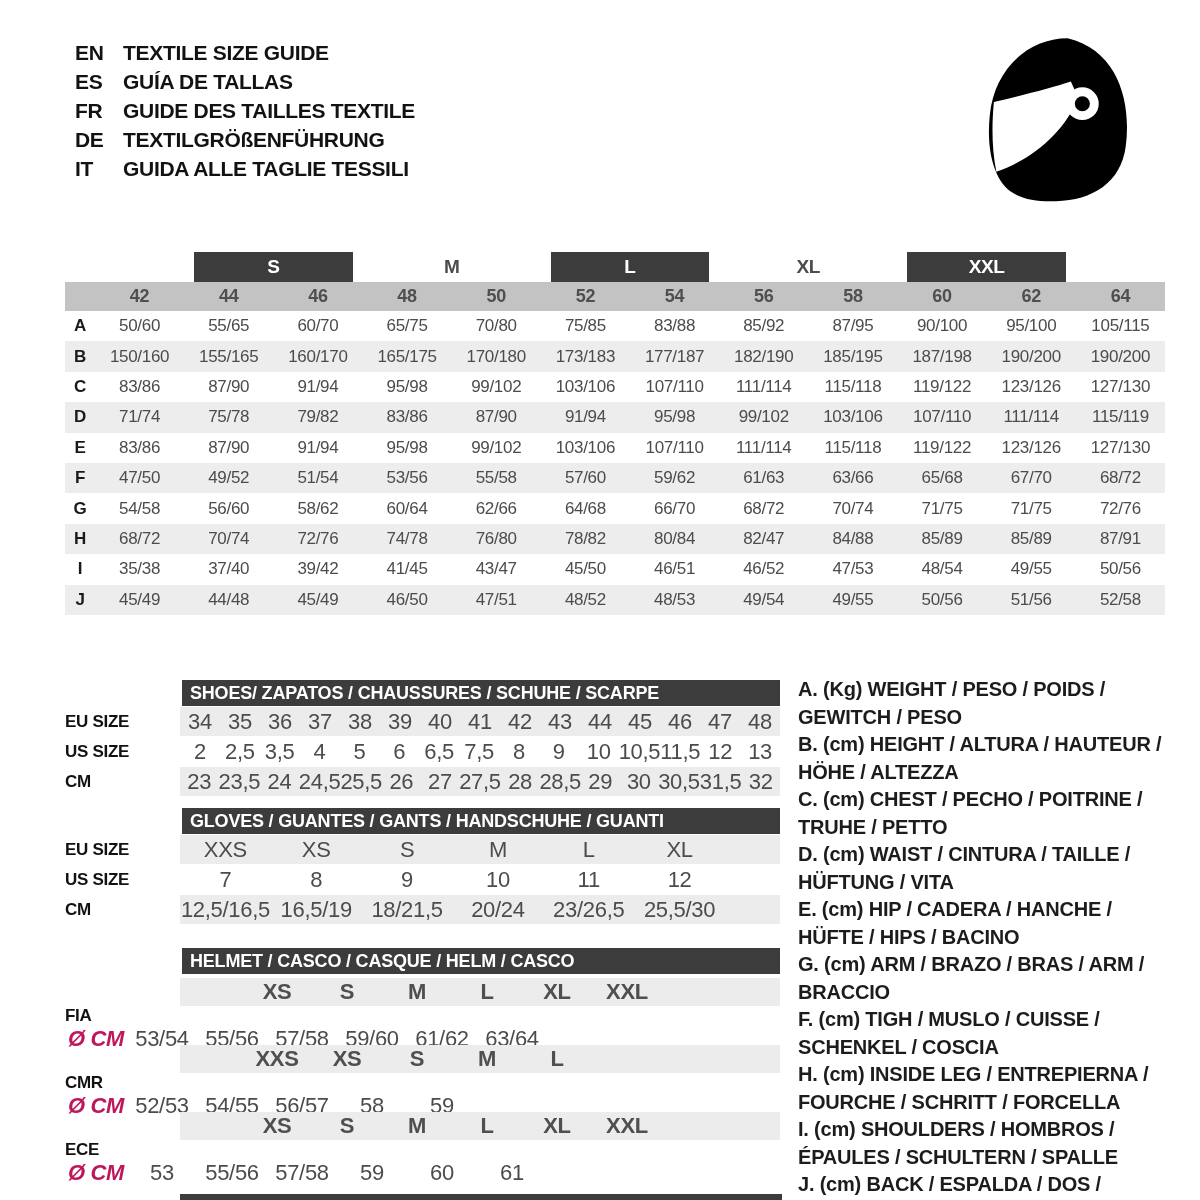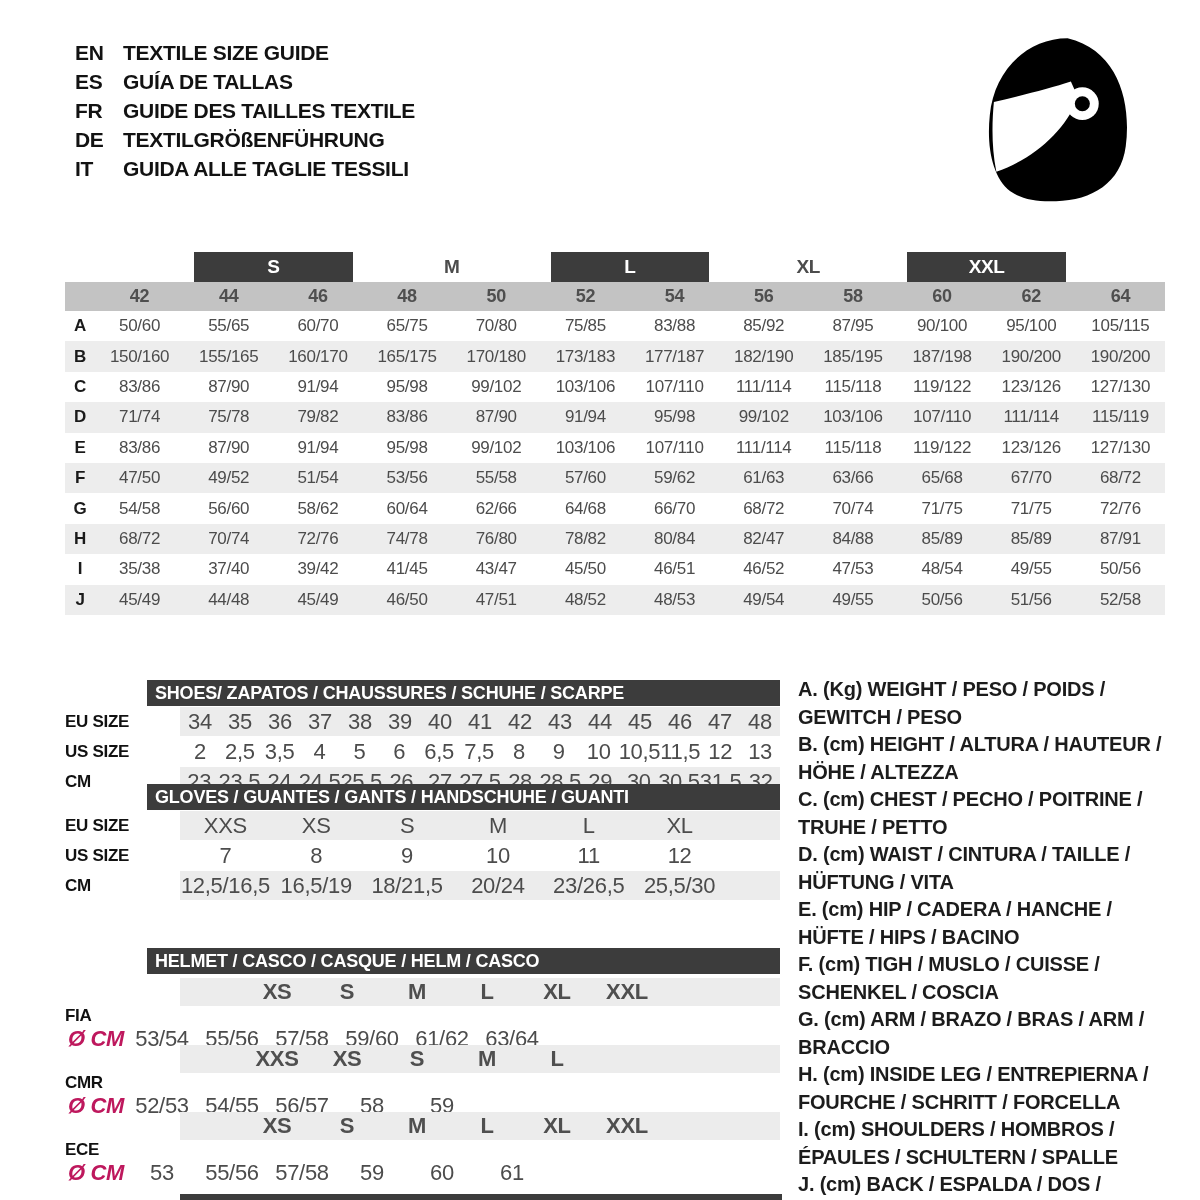--- a/index.html
+++ b/index.html
@@ -27,21 +27,21 @@
   .mrow.stripe{background:#ededed;}
   .rowletter{font-weight:bold;color:#1a1a1a;}
   .grouprow{height:30px;font-size:19px;font-weight:bold;}
   .gcell{display:flex;align-items:center;justify-content:center;height:30px;}
   .gcell.boxed{background:#3c3c3c;color:#ffffff;margin:0 10px;}
   .gcell.plain{color:#4c4c4c;}
   .sizerow{height:29px;background:#c3c3c3;font-weight:bold;color:#4f4f4f;font-size:18px;}
 
   
   .sec{left:65px;width:715px;}
-  .sec-header{margin-left:82px;height:26px;background:#3c3c3c;color:#fff;
+  .sec-header{margin-left:117px;height:26px;background:#3c3c3c;color:#fff;
     font-weight:bold;font-size:18px;display:flex;align-items:center;
     padding-left:8px;box-sizing:border-box;letter-spacing:-0.2px;}
   .srow{display:flex;height:29px;margin-top:1px;}
   .slabel{width:115px;display:flex;align-items:center;
     font-weight:bold;font-size:17px;color:#111;}
   .scells{flex:1;display:grid;align-items:center;text-align:center;
     font-size:22px;color:#4c4c4c;}
   .striped{background:#ececec;}
   .shoes-cells{grid-template-columns:repeat(15,1fr);}
   .gloves-cells{grid-template-columns:repeat(6,1fr);padding-right:55px;}
@@ -326,21 +326,21 @@
         <div>28,5</div>
         <div>29</div>
         <div>30</div>
         <div>30,5</div>
         <div>31,5</div>
         <div>32</div>
       </div>
     </div>
   </div>
 
-<div class="abs sec" id="gloves-table" style="top:784px">
+<div class="abs sec" id="gloves-table" style="top:808px">
     <div class="sec-header">GLOVES / GUANTES / GANTS / HANDSCHUHE / GUANTI</div>
     <div class="srow">
       <div class="slabel">EU SIZE</div>
       <div class="scells gloves-cells striped">
         <div>XXS</div>
         <div>XS</div>
         <div>S</div>
         <div>M</div>
         <div>L</div>
         <div>XL</div>
@@ -445,20 +445,20 @@
       </div>
     </div>
   </div>
 
 <div class="abs legend" id="legend-block">
     <div class="legend-item"><span>A.</span> <span>(Kg)</span> <span>WEIGHT / PESO / POIDS / GEWITCH / PESO</span></div>
     <div class="legend-item"><span>B.</span> <span>(cm)</span> <span>HEIGHT / ALTURA / HAUTEUR / HÖHE / ALTEZZA</span></div>
     <div class="legend-item"><span>C.</span> <span>(cm)</span> <span>CHEST / PECHO / POITRINE / TRUHE / PETTO</span></div>
     <div class="legend-item"><span>D.</span> <span>(cm)</span> <span>WAIST / CINTURA / TAILLE / HÜFTUNG / VITA</span></div>
     <div class="legend-item"><span>E.</span> <span>(cm)</span> <span>HIP / CADERA / HANCHE / HÜFTE / HIPS / BACINO</span></div>
+    <div class="legend-item"><span>G.</span> <span>(cm)</span> <span>ARM / BRAZO / BRAS / ARM / BRACCIO</span></div>
     <div class="legend-item"><span>F.</span> <span>(cm)</span> <span>TIGH / MUSLO / CUISSE / SCHENKEL / COSCIA</span></div>
-    <div class="legend-item"><span>G.</span> <span>(cm)</span> <span>ARM / BRAZO / BRAS / ARM / BRACCIO</span></div>
     <div class="legend-item"><span>H.</span> <span>(cm)</span> <span>INSIDE LEG / ENTREPIERNA / FOURCHE / SCHRITT / FORCELLA</span></div>
     <div class="legend-item"><span>I.</span> <span>(cm)</span> <span>SHOULDERS / HOMBROS / ÉPAULES / SCHULTERN / SPALLE</span></div>
     <div class="legend-item"><span>J.</span> <span>(cm)</span> <span>BACK / ESPALDA / DOS / ZURÜCK / INDIETRO</span></div>
   </div>
 
 <div class="abs bottom-bar"></div>
 
 </body></html>

